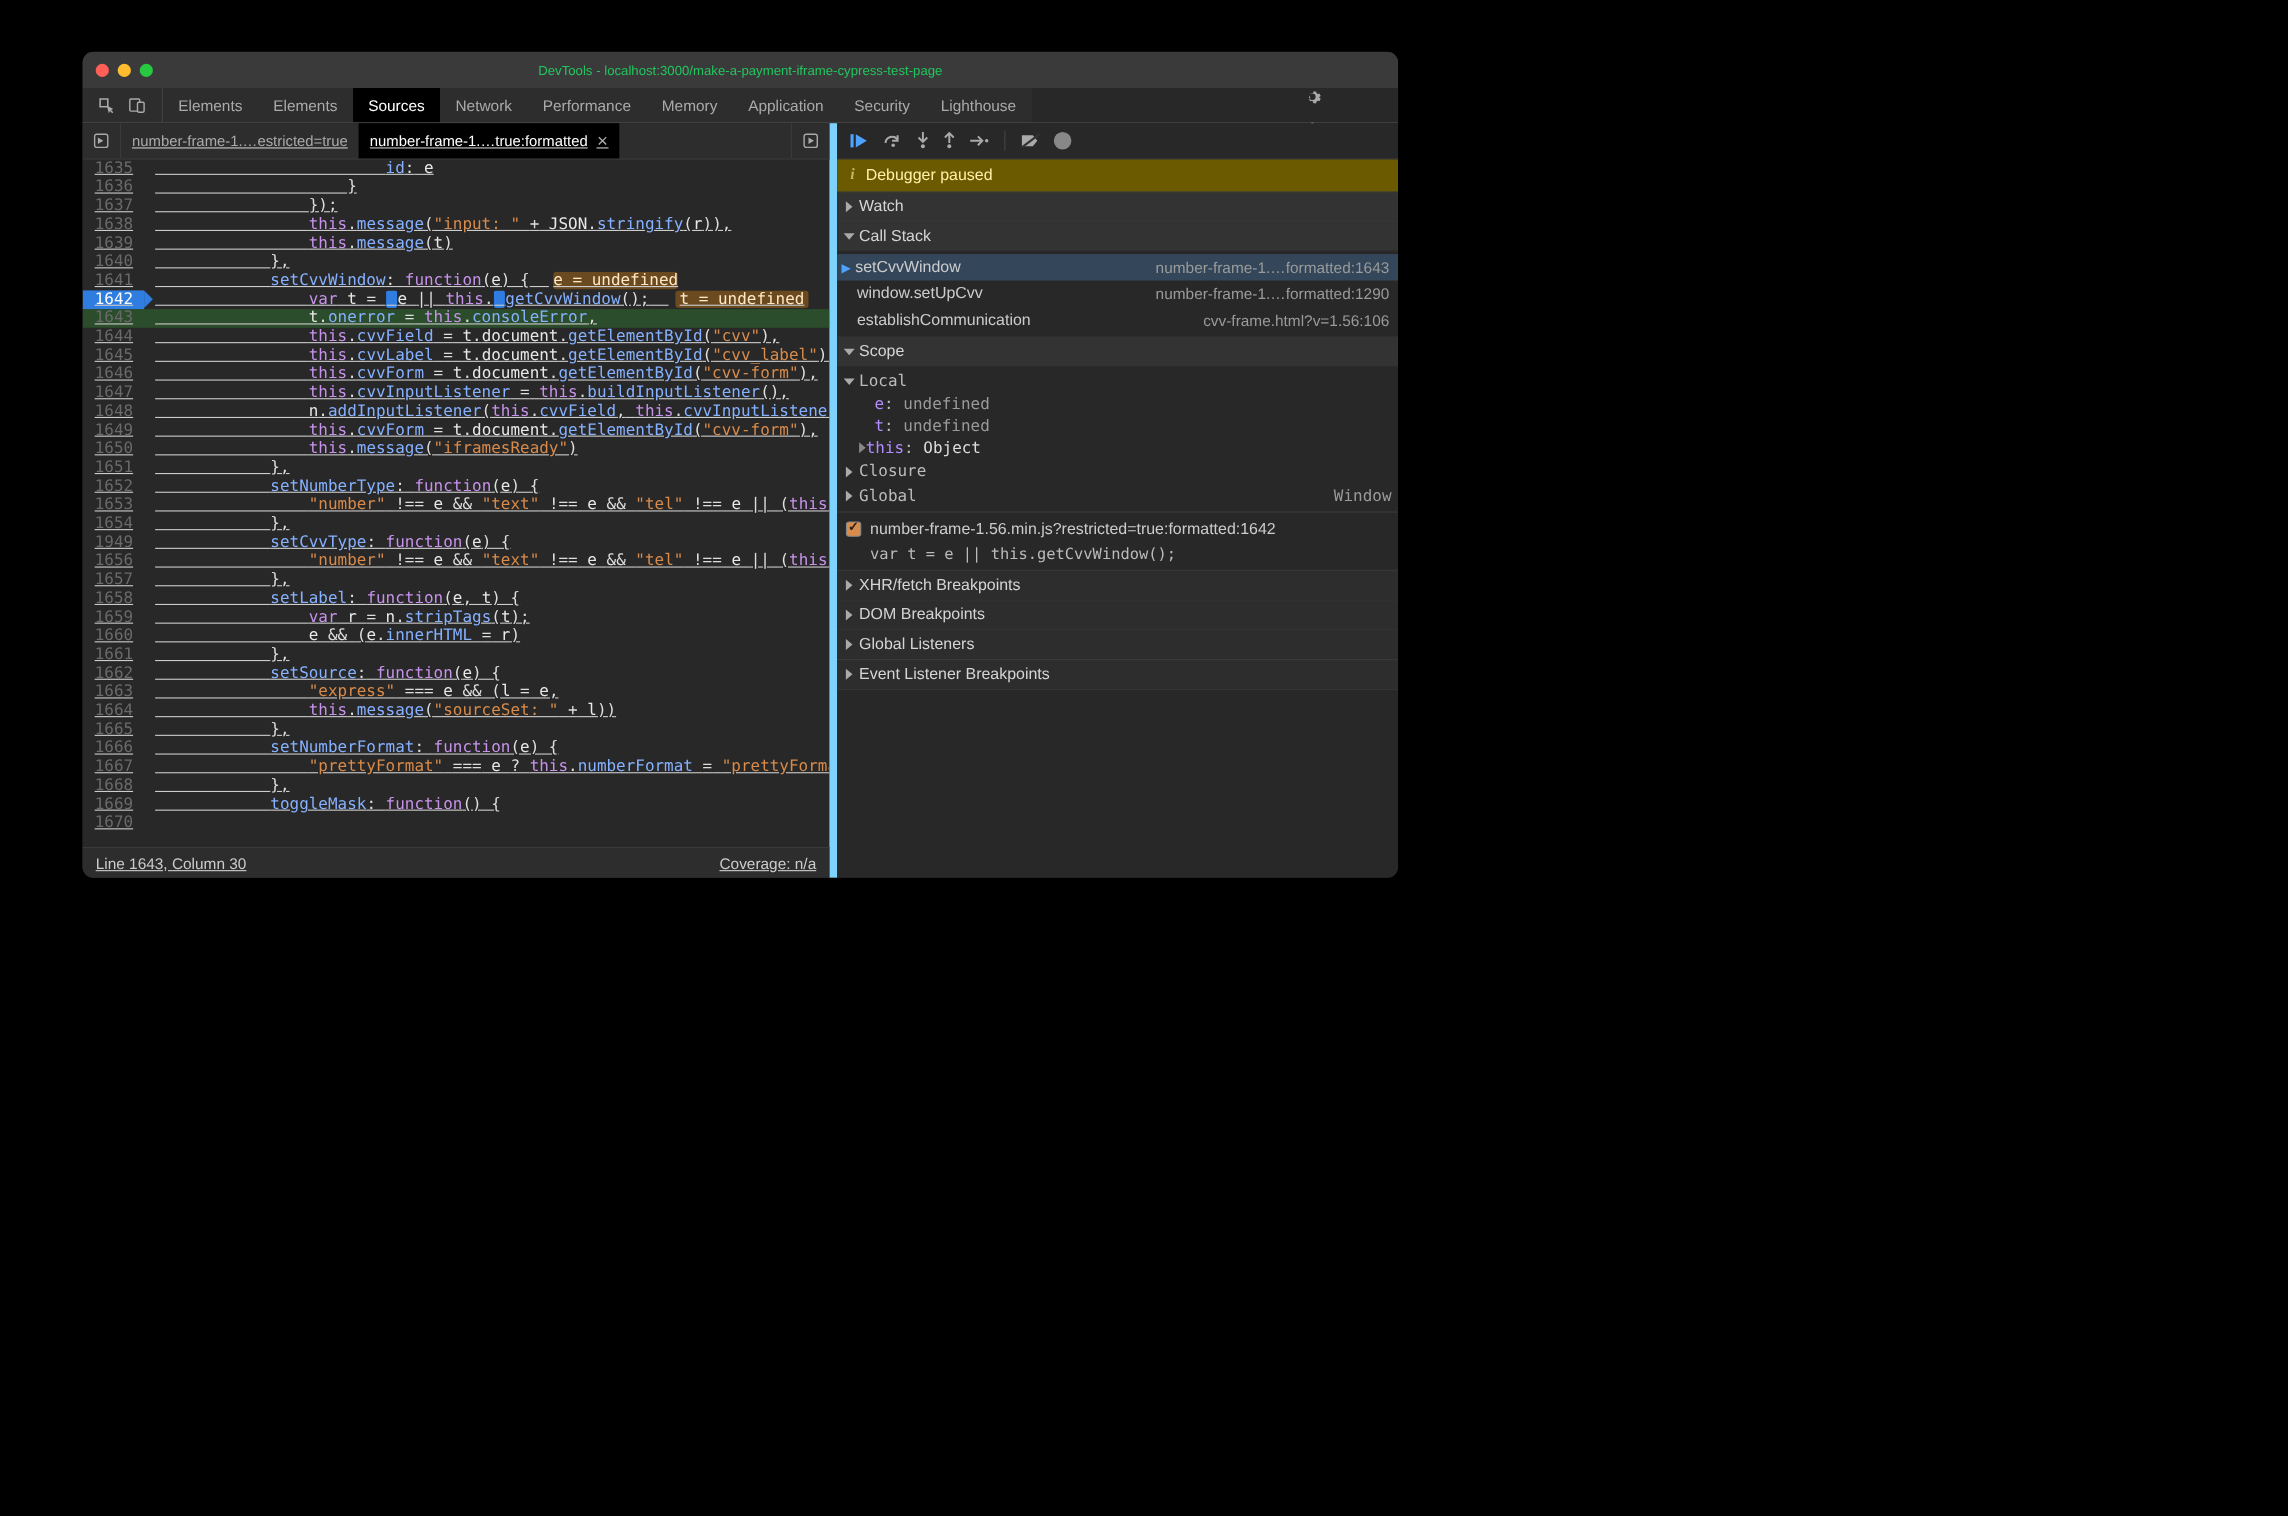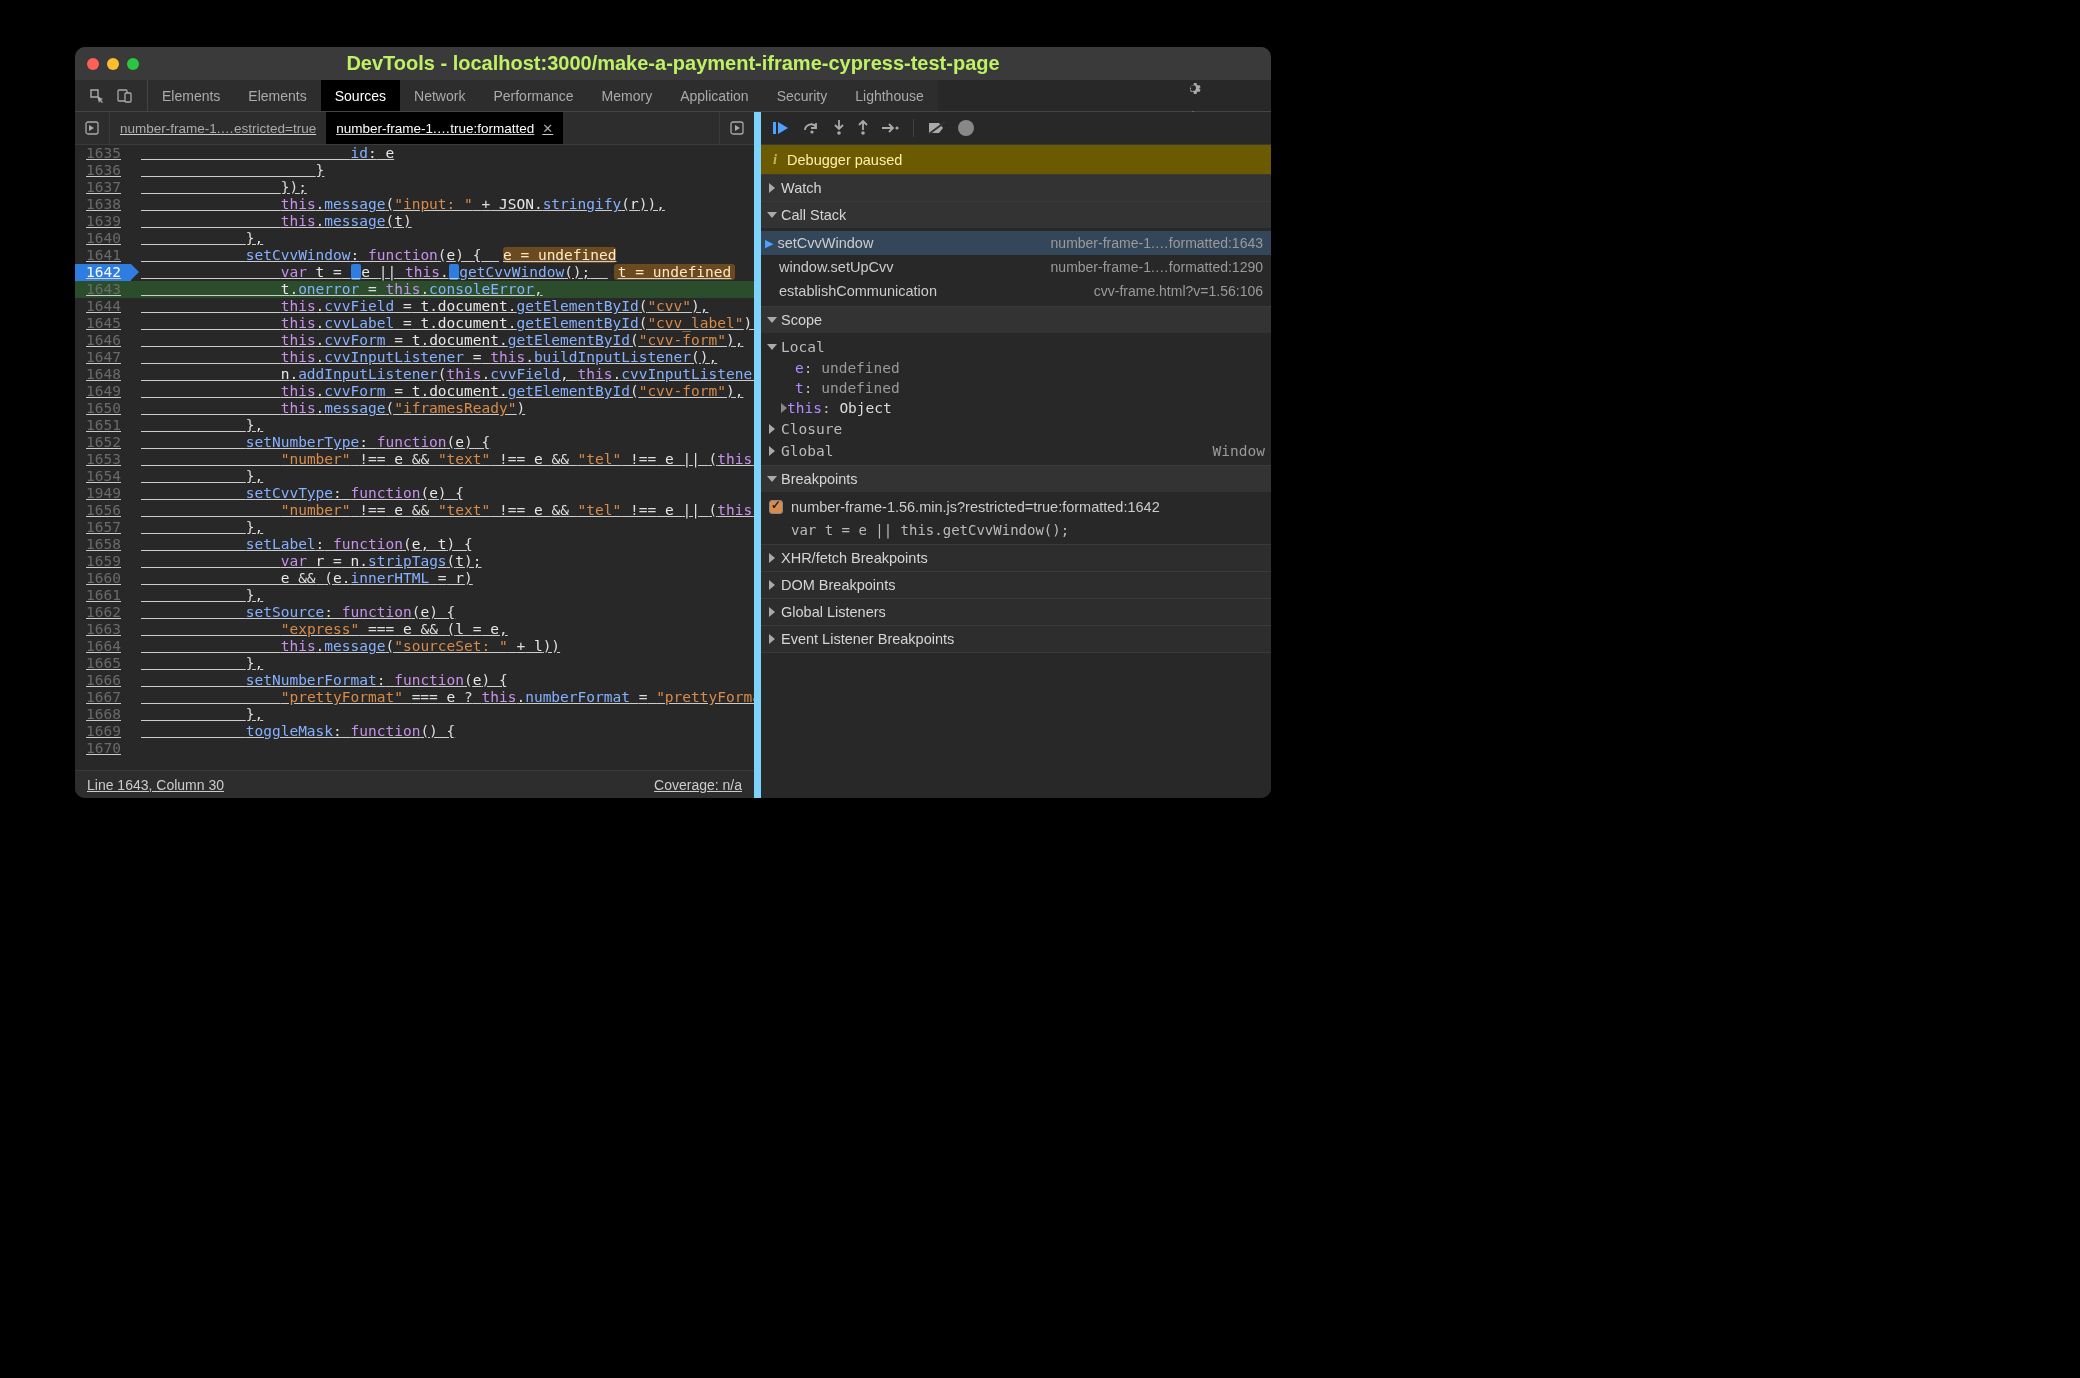--- a/index.html
+++ b/index.html
@@ -8,21 +8,21 @@
     position: absolute; left: 75px; top: 47px; width: 1196px; height: 751px;
     background: #282828; border-radius: 10px; overflow: hidden; display:flex; flex-direction:column;
     box-shadow: 0 20px 60px rgba(0,0,0,.6);
     color:#ccc;
   }
   
   .titlebar { height:33px; display:flex; align-items:center; background:#3a3a3a; position:relative; flex:0 0 auto;}
   .traffic { display:flex; gap:8px; margin-left:12px;}
   .dot{width:12px;height:12px;border-radius:50%;}
   .red{background:#ff5f57}.yellow{background:#febc2e}.green{background:#28c840}
-  .title{position:absolute;left:0;right:0;text-align:center;color:#bef264;font-size:20px;font-weight:700;}
+  .title{position:absolute;left:0;right:0;text-align:center;color:#22c55e;font-size:12px;font-weight:400;}
   
   .tabs { height:32px; background:#2d2d2d; display:flex; align-items:stretch; border-bottom:1px solid #444; flex:0 0 auto;}
   .tabs .icons-left{display:flex;align-items:center;gap:12px;padding:0 14px;border-right:1px solid #444;}
   .tabs .icon{color:#aaa;font-size:14px;}
   .tabs .tab{display:flex;align-items:center;padding:0 14px;color:#aaa;font-size:14px;cursor:pointer;}
   .tabs .tab.active{background:#000;color:#fff;}
   .tabs .right{margin-left:auto;display:flex;align-items:center;gap:14px;padding:0 14px;color:#aaa}
   
   .body{flex:1 1 auto;display:flex;min-height:0;}
   .left{flex:1 1 58%;display:flex;flex-direction:column;min-width:0;border-right:7px solid #7dd3fc;background:#282828;text-decoration:underline;}
@@ -302,24 +302,20 @@
             </div>
           <div class="scopehd">
               <span class="tri"></span>
               <span>Global</span>
               <span class="rlabel">Window</span>
             </div>
         </div>
       </div>
 
       <div class="section">
-        <div class="shead">
-            <span class="tri open"></span>
-            <span>Breakpoints</span>
-          </div>
         <div class="sbody" style="font-family:inherit">
           <div class="bpitem">
             <input type="checkbox" class="chk" checked="" style="">
             <span>number-frame-1.56.min.js?restricted=true:formatted:1642</span>
           </div>
           <div class="bptext">var t = e || this.getCvvWindow();</div>
         </div>
       </div>
 
       <div class="section">

